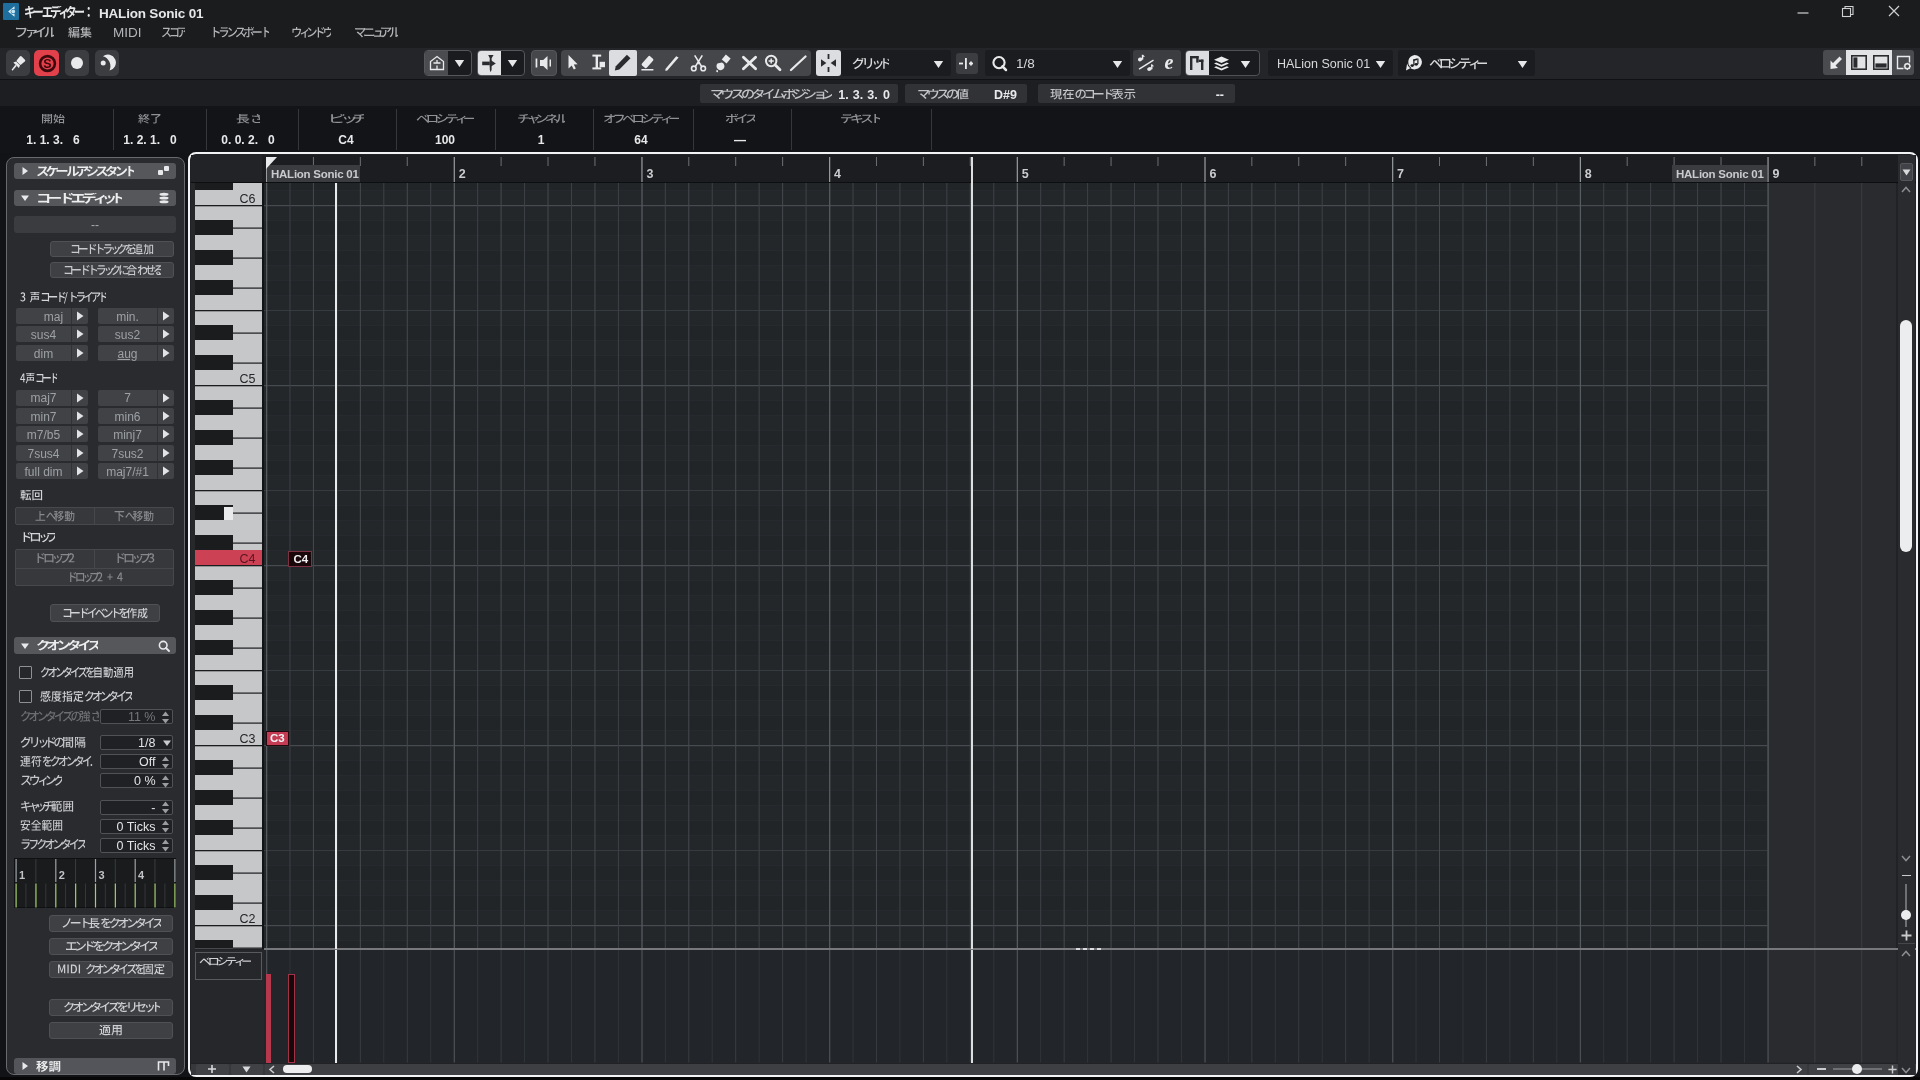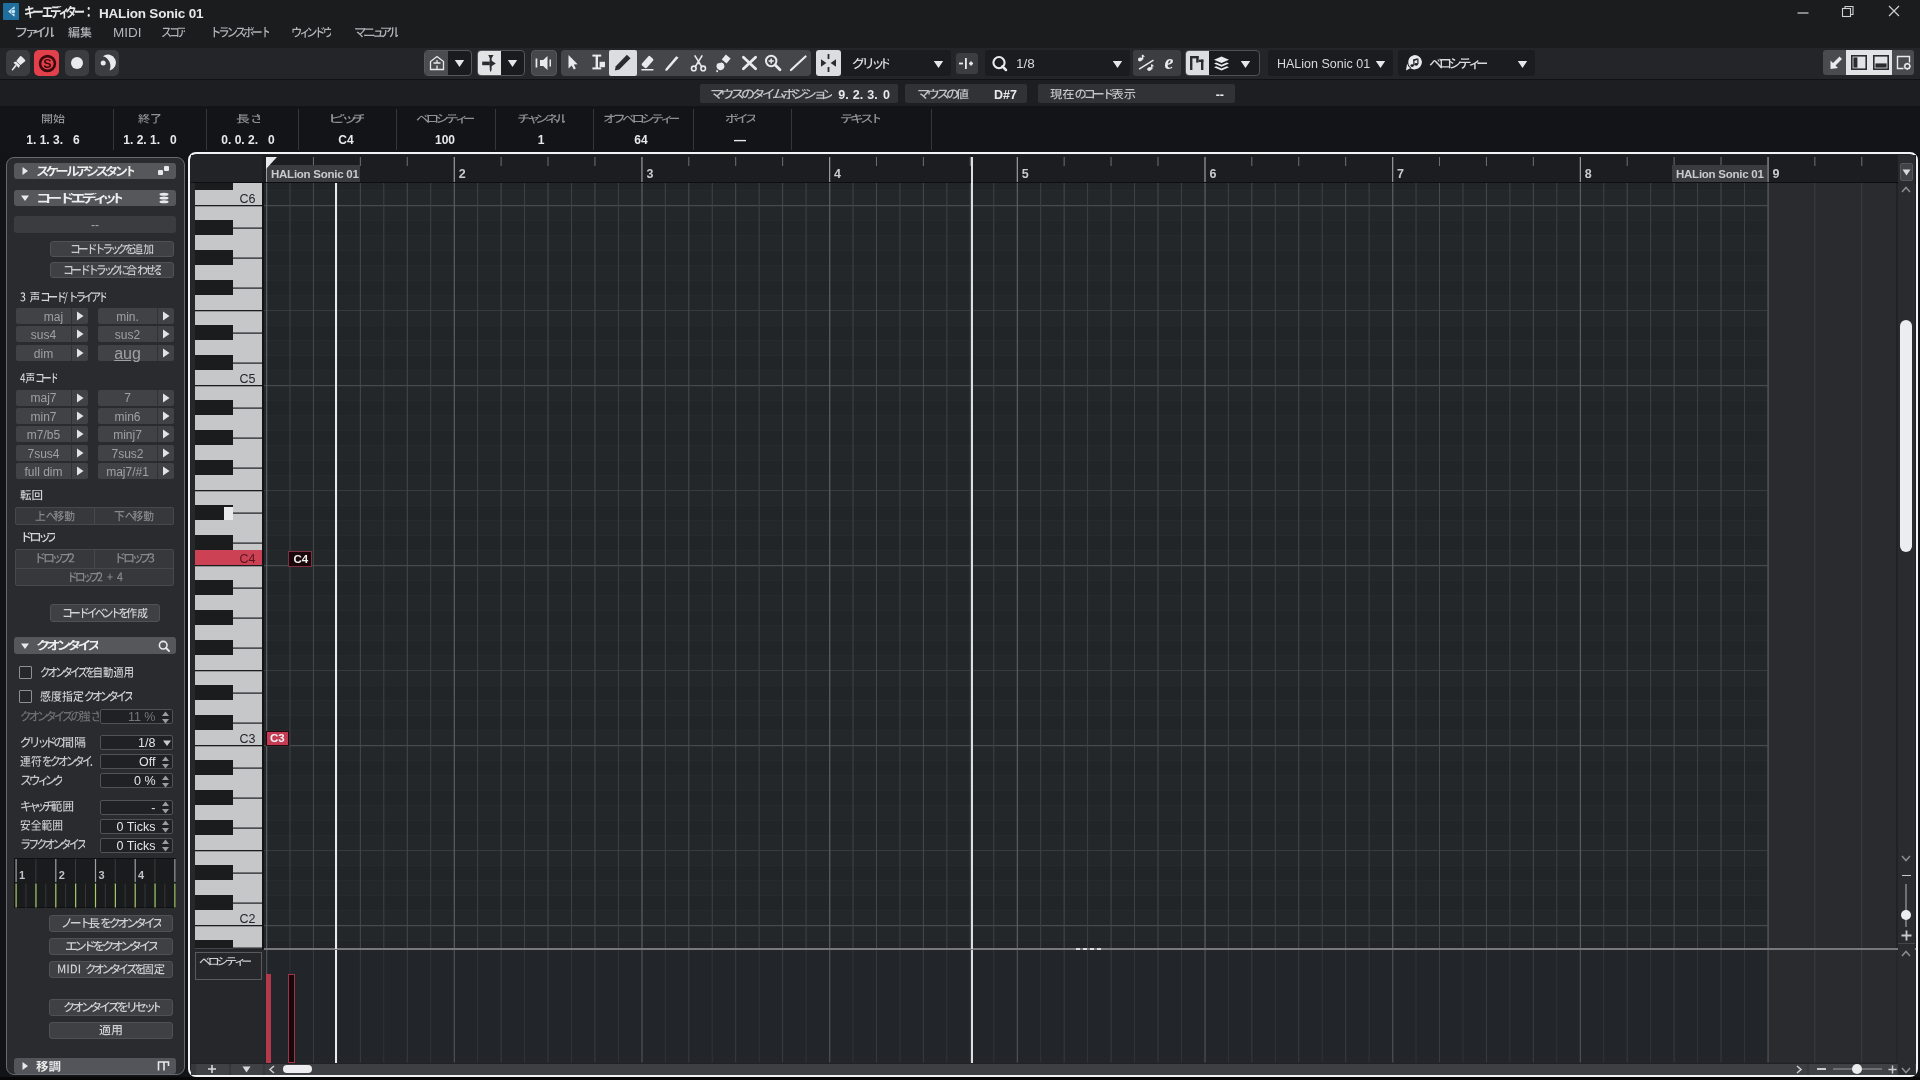--- a/index.html
+++ b/index.html
@@ -320,21 +320,21 @@
 <div style="position:absolute;left:71.0px;top:344.9px;width:1.0px;height:16.0px;background:#313236;"></div>
 <svg style="position:absolute;left:75.5px;top:347.9px" width="8" height="10" viewBox="0 0 8 10">
       <path d="M1 0.5 L7.5 5 L1 9.5 z" fill="#e2e3e5"></path>
     </svg>
 <div style="position:absolute;font-size:12.0px;color:#9da0a4;white-space:pre;line-height:12.0px;left:43.5px;top:347.7px;transform:translateX(-50%);">dim</div>
 <div style="position:absolute;left:98.0px;top:344.9px;width:76.0px;height:16.0px;background:#414246;border-radius:2.0px;"></div>
 <div style="position:absolute;left:157.0px;top:344.9px;width:1.0px;height:16.0px;background:#313236;"></div>
 <svg style="position:absolute;left:161.5px;top:347.9px" width="8" height="10" viewBox="0 0 8 10">
       <path d="M1 0.5 L7.5 5 L1 9.5 z" fill="#e2e3e5"></path>
     </svg>
-<div style="position:absolute;font-size:16px;color:#9da0a4;white-space:pre;line-height:12.0px;left:127.5px;top:347.7px;transform:translateX(-50%);text-decoration:underline;">aug</div>
+<div style="position:absolute;font-size:12.0px;color:#9da0a4;white-space:pre;line-height:12.0px;left:127.5px;top:347.7px;transform:translateX(-50%);text-decoration:underline;">aug</div>
 <svg style="position:absolute;left:20.0px;top:372.6px" width="37.00" height="12.00" viewBox="0 0 3850 1000" preserveAspectRatio="none" fill="#d4d5d8">
       <use href="#g57" x="0"></use>
       <use href="#g54" x="570"></use>
       <use href="#g41" x="1570"></use>
       <use href="#g14" x="2300"></use>
       <use href="#g42" x="3120"></use>
     </svg>
 <div style="position:absolute;left:16.0px;top:389.5px;width:72.0px;height:16.0px;background:#414246;border-radius:2.0px;"></div>
 <div style="position:absolute;left:71.0px;top:389.5px;width:1.0px;height:16.0px;background:#313236;"></div>
 <svg style="position:absolute;left:75.5px;top:392.5px" width="8" height="10" viewBox="0 0 8 10">
@@ -1447,31 +1447,31 @@
       <use href="#g83" x="2190"></use>
       <use href="#g74" x="2920"></use>
       <use href="#g22" x="3650"></use>
       <use href="#g115" x="4380"></use>
       <use href="#g111" x="5110"></use>
       <use href="#g116" x="5840"></use>
       <use href="#g11" x="6570"></use>
       <use href="#g117" x="7300"></use>
       <use href="#g16" x="7900"></use>
     </svg>
-<div style="position:absolute;font-size:12.5px;color:#e8e9eb;white-space:pre;line-height:12.5px;font-weight:bold;letter-spacing:0.20px;right:1042.0px;top:88.5px;">9. 2. 3.</div>
+<div style="position:absolute;font-size:12.5px;color:#e8e9eb;white-space:pre;line-height:12.5px;font-weight:bold;letter-spacing:0.20px;right:1042.0px;top:88.5px;">1. 3. 3.</div>
 <div style="position:absolute;font-size:12.5px;color:#e8e9eb;white-space:pre;line-height:12.5px;font-weight:bold;right:1030.0px;top:88.5px;">0</div>
 <div style="position:absolute;left:905.0px;top:84.0px;width:122.0px;height:19.0px;background:#313236;border-radius:2.0px;"></div>
 <svg style="position:absolute;left:917.0px;top:89.1px" width="52.00" height="12.00" viewBox="0 0 3920 1000" preserveAspectRatio="none" fill="#c3c4c7">
       <use href="#g112" x="0"></use>
       <use href="#g92" x="730"></use>
       <use href="#g23" x="1460"></use>
       <use href="#g83" x="2190"></use>
       <use href="#g118" x="2920"></use>
     </svg>
-<div style="position:absolute;font-size:12.5px;color:#e8e9eb;white-space:pre;line-height:12.5px;font-weight:bold;right:903.0px;top:88.5px;">D#7</div>
+<div style="position:absolute;font-size:12.5px;color:#e8e9eb;white-space:pre;line-height:12.5px;font-weight:bold;right:903.0px;top:88.5px;">D#9</div>
 <div style="position:absolute;left:1038.0px;top:84.0px;width:197.0px;height:19.0px;background:#313236;border-radius:2.0px;"></div>
 <svg style="position:absolute;left:1050.0px;top:89.1px" width="86.00" height="12.00" viewBox="0 0 7010 1000" preserveAspectRatio="none" fill="#c3c4c7">
       <use href="#g119" x="0"></use>
       <use href="#g120" x="1000"></use>
       <use href="#g83" x="2000"></use>
       <use href="#g41" x="2730"></use>
       <use href="#g14" x="3460"></use>
       <use href="#g42" x="4280"></use>
       <use href="#g121" x="5010"></use>
       <use href="#g122" x="6010"></use>

